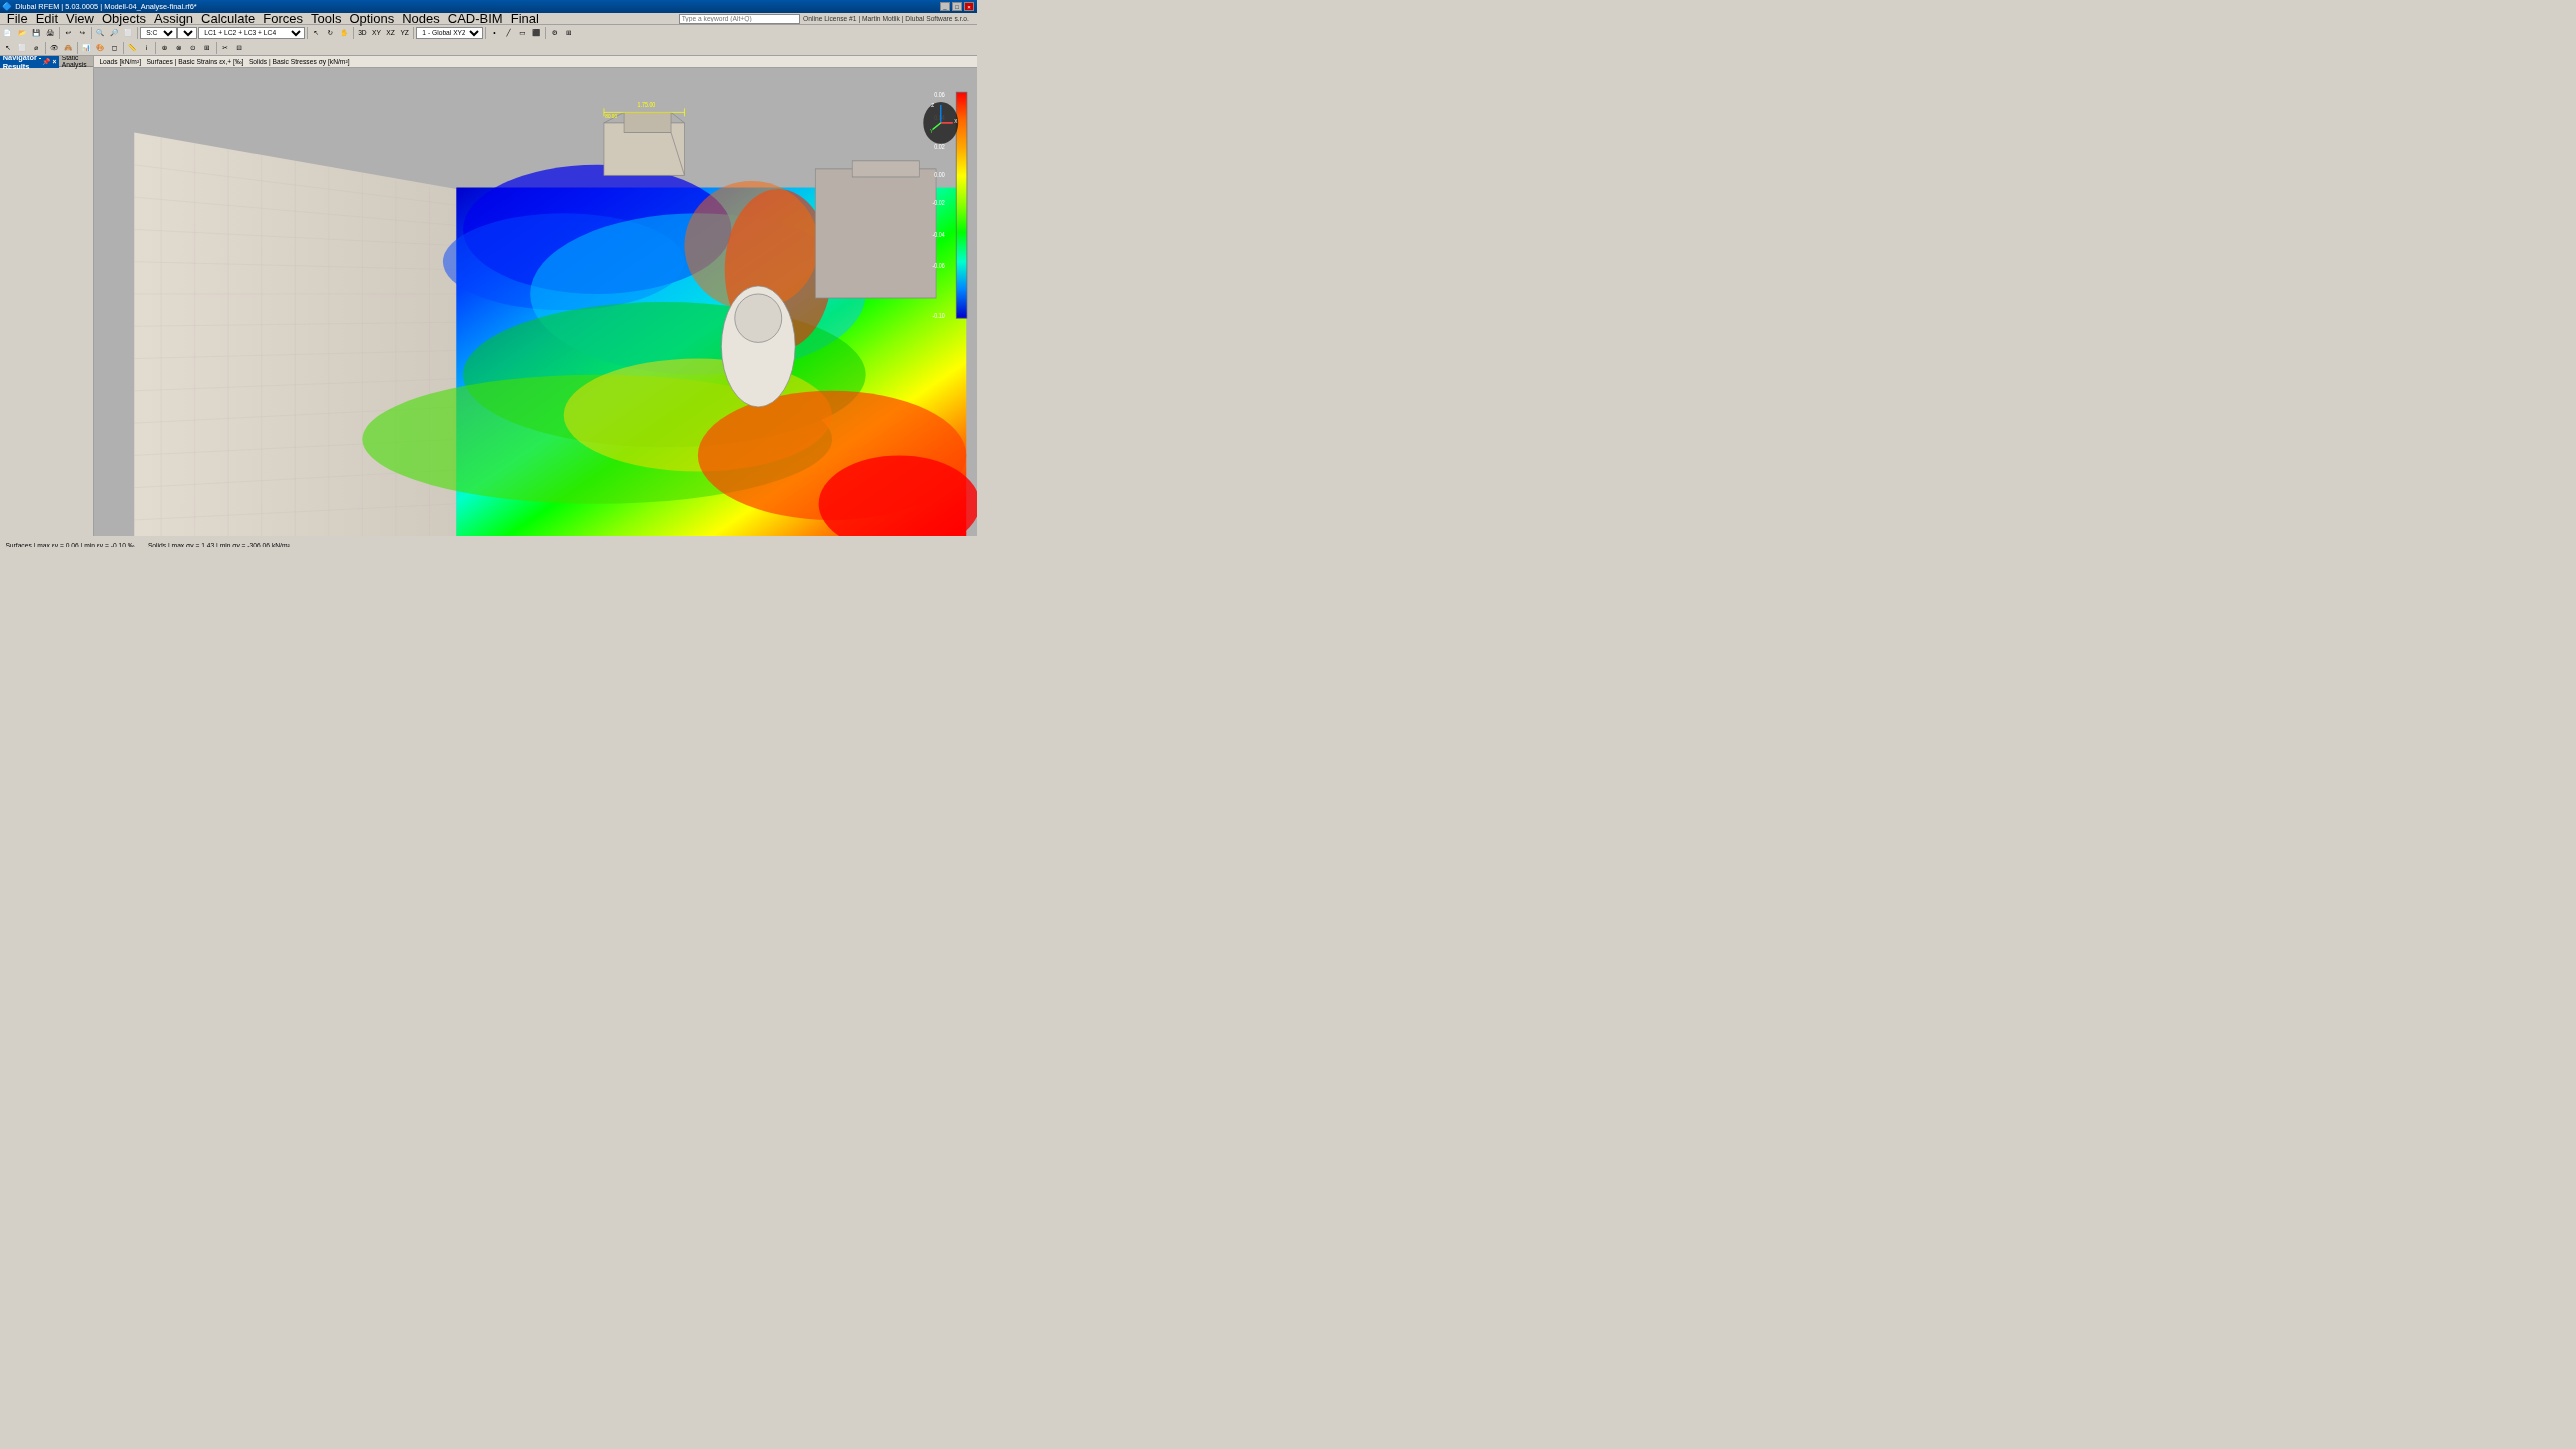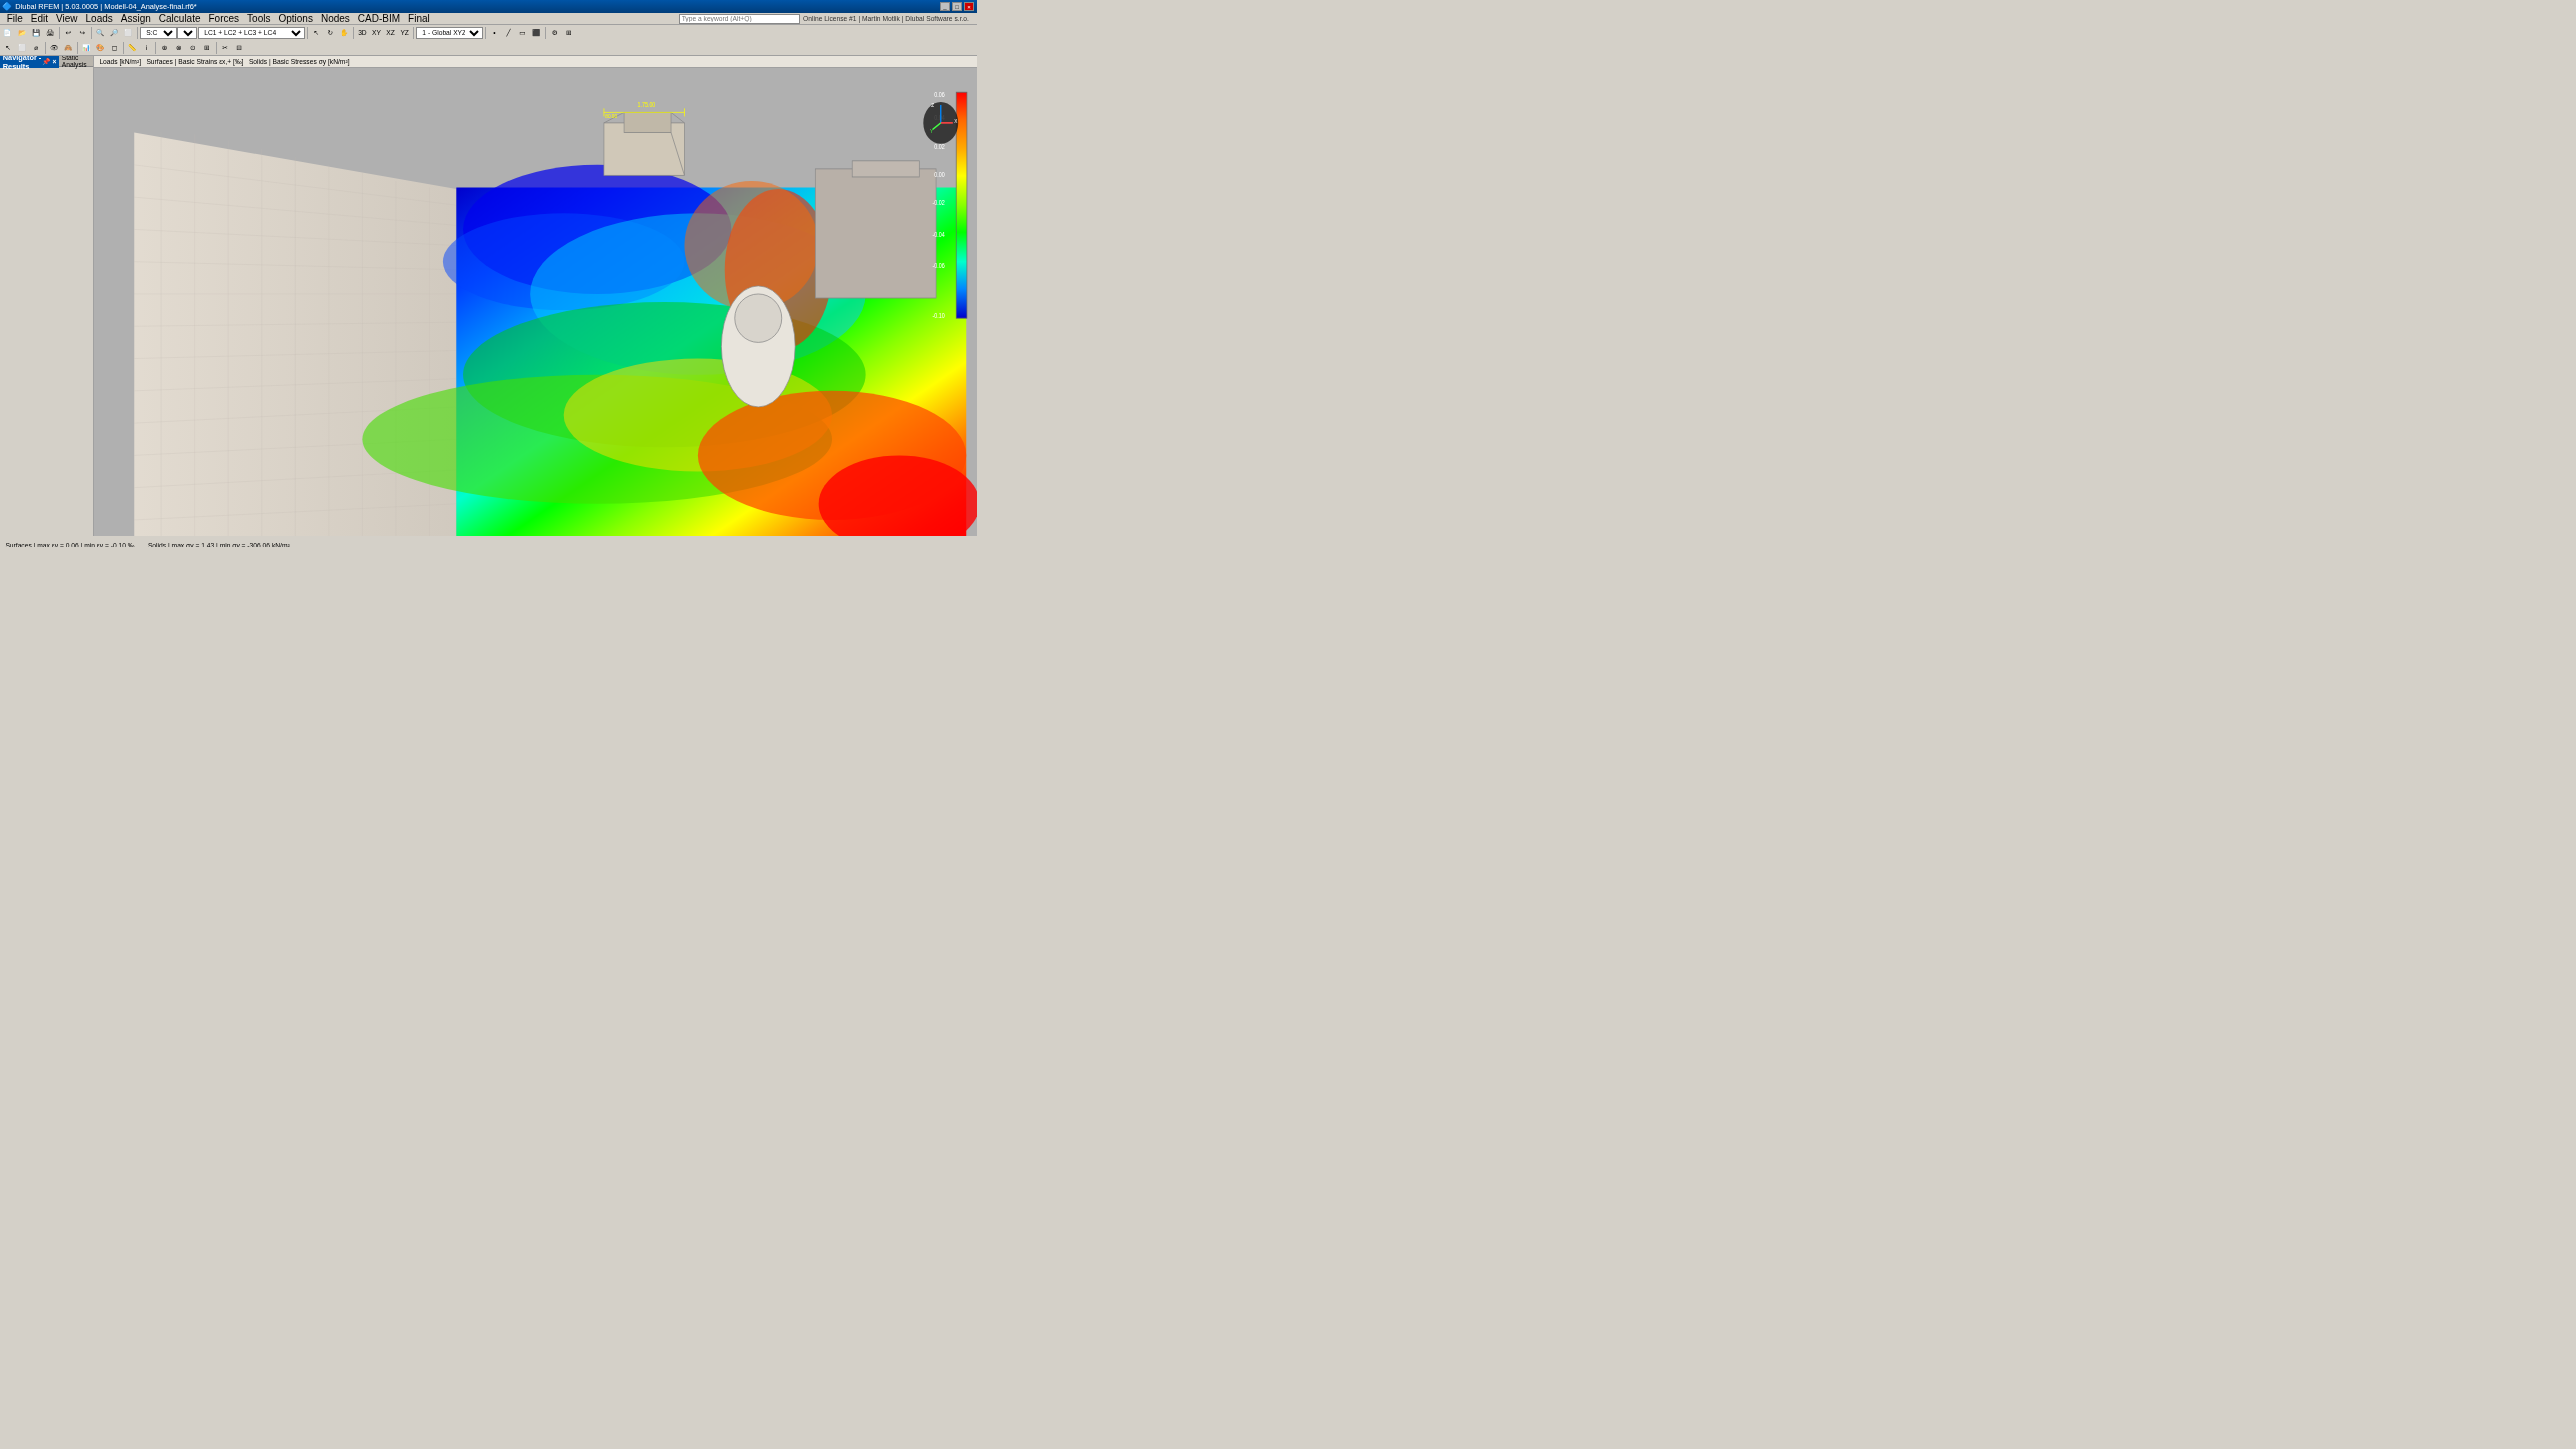--- a/index.html
+++ b/index.html
@@ -40,21 +40,21 @@
     #menu-bar {
       height: 12px;
       background: #d4d0c8;
       display: flex;
       align-items: center;
       padding: 0 2.7px;
       border-bottom: 0.7px solid #a0a0a0;
     }
     .menu-item {
       padding: 0.7px 4px;
-      font-size: 10px;
+      font-size: 13px;
       cursor: pointer;
     }
 
     
     #toolbar-area {
       background: #d4d0c8;
       border-bottom: 0.7px solid #a0a0a0;
     }
     .toolbar-row {
       height: 14.8px;
@@ -294,21 +294,21 @@
     <div class="title-btn">_</div>
     <div class="title-btn">□</div>
     <div class="title-btn" style="background:#cc0000; color:white;">×</div>
   </div>
 </div>
 
 <div id="menu-bar">
   <div class="menu-item">File</div>
   <div class="menu-item">Edit</div>
   <div class="menu-item">View</div>
-  <div class="menu-item">Loads</div>
+  <div class="menu-item">Objects</div>
   <div class="menu-item">Assign</div>
   <div class="menu-item">Calculate</div>
   <div class="menu-item">Forces</div>
   <div class="menu-item">Tools</div>
   <div class="menu-item">Options</div>
   <div class="menu-item">Nodes</div>
   <div class="menu-item">CAD-BIM</div>
   <div class="menu-item">Final</div>
   <div style="flex:1"></div>
   <div style="display:flex; align-items:center; gap:2.7px; padding-right:5.4px;">

